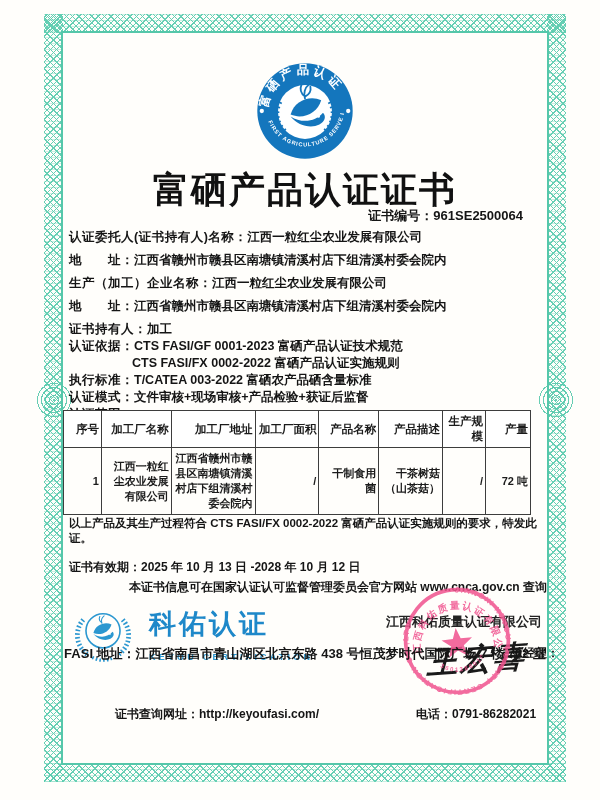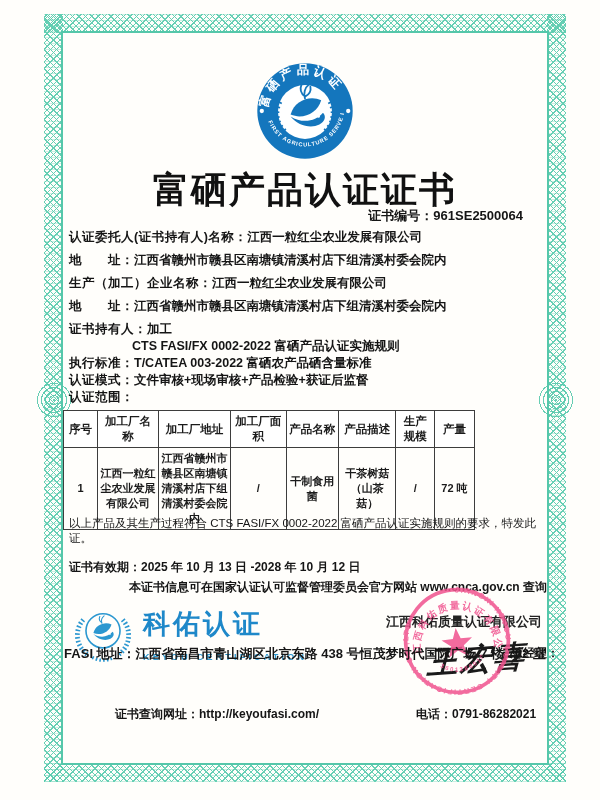--- a/index.html
+++ b/index.html
@@ -35,34 +35,34 @@
            font-size:36px; font-weight:900; letter-spacing:2px; color:#111; }
 
   .certno { position:absolute; top:174px; right:24px; font-size:13px; font-weight:700; }
 
   .fields { position:absolute; top:197px; left:6px; right:0; font-size:12.5px; font-weight:700; line-height:14px; }
   .fields .fl { margin-bottom:9px; }
   .fields .fl.tight { margin-bottom:3px; }
   .fields .fl.indent { padding-left:63px; }
   .fields .lbl { letter-spacing:.5px; }
 
-  table.scope { position:absolute; top:377px; left:0; width:412px; border-collapse:collapse;
-                font-size:11px; font-weight:700; text-align:center; color:#1b1b1b; }
+  table.scope { position:absolute; top:377px; left:0; width:468px; border-collapse:collapse;
+                font-size:11px; font-weight:700; text-align:right; color:#1b1b1b; }
   table.scope th, table.scope td { border:1px solid #3d3d3d; padding:3px 2px; }
   table.scope th { height:30px; font-size:11.5px; font-weight:700; background:#fff; }
   table.scope td { height:66px; line-height:15px; }
 
-  .note  { position:absolute; top:483px; left:6px; right:0; font-size:11.5px; font-weight:400; }
+  .note  { position:absolute; top:483px; left:6px; right:0; font-size:11.5px; font-weight:700; }
   .dates1 { position:absolute; top:505px; left:6px; font-size:12px; font-weight:700; }
   .dates1 .second { margin-left:52px; }
   .dates2 { position:absolute; top:526px; left:6px; font-size:12px; font-weight:700; }
   .cnca   { position:absolute; top:546px; width:100%; text-align:right; font-size:12px; font-weight:700; }
 
   .issuer { position:absolute; top:566px; left:8px; right:0; height:80px; }
-  .ky-logo { position:absolute; left:0; top:2px; display:flex; align-items:center; gap:8px; }
+  .ky-logo { position:absolute; left:0; top:2px; display:flex; align-items:center; gap:14px; }
   .ky-text .cn { font-size:27px; font-weight:900; color:#1e88c9; letter-spacing:3px; }
   .ky-text .en { font-size:9px; font-weight:700; color:#2b97d0; letter-spacing:3.2px; margin-top:10px; }
   .issuer-right { position:absolute; left:298px; top:14px; width:190px; text-align:center; }
   .issuer-company { font-size:13px; font-weight:700; color:#222; }
   .manager-line { margin-top:14px; font-size:12px; font-weight:700; text-align:right; padding-left:16px; }
   .signature { position:absolute; left:58px; top:26px; font-size:31px; font-weight:900; font-style:italic;
                font-family:"DejaVu Serif","Liberation Serif",serif; color:#1a1a1a;
                transform:rotate(-4deg) skewX(-6deg); letter-spacing:2px; white-space:nowrap; }
   .seal { position:absolute; left:330px; top:-14px; opacity:.86; transform:rotate(-6deg); }
 
@@ -113,20 +113,21 @@
     <div class="title">富硒产品认证证书</div>
 
     <div class="certno"><span>证书编号：</span><span>961SE2500064</span></div>
 
     <div class="fields">
       <div class="fl"><span class="lbl">认证委托人(证书持有人)名称：</span><span>江西一粒红尘农业发展有限公司</span></div>
       <div class="fl"><span class="lbl">地　　址：</span><span>江西省赣州市赣县区南塘镇清溪村店下组清溪村委会院内</span></div>
       <div class="fl"><span class="lbl">生产（加工）企业名称：</span><span>江西一粒红尘农业发展有限公司</span></div>
       <div class="fl"><span class="lbl">地　　址：</span><span>江西省赣州市赣县区南塘镇清溪村店下组清溪村委会院内</span></div>
       <div class="fl tight"><span class="lbl">证书持有人：</span><span>加工</span></div>
+      <div class="fl tight"><span class="lbl">认证依据：</span><span>CTS FASI/GF 0001-2023 富硒产品认证技术规范</span></div>
       <div class="fl tight indent"><span>CTS FASI/FX 0002-2022 富硒产品认证实施规则</span></div>
       <div class="fl tight"><span class="lbl">执行标准：</span><span>T/CATEA 003-2022 富硒农产品硒含量标准</span></div>
       <div class="fl tight"><span class="lbl">认证模式：</span><span>文件审核+现场审核+产品检验+获证后监督</span></div>
       <div class="fl tight"><span class="lbl">认证范围：</span></div>
     </div>
 
     <table class="scope">
       <colgroup>
         <col style="width:38px">
           <col style="width:70px">

